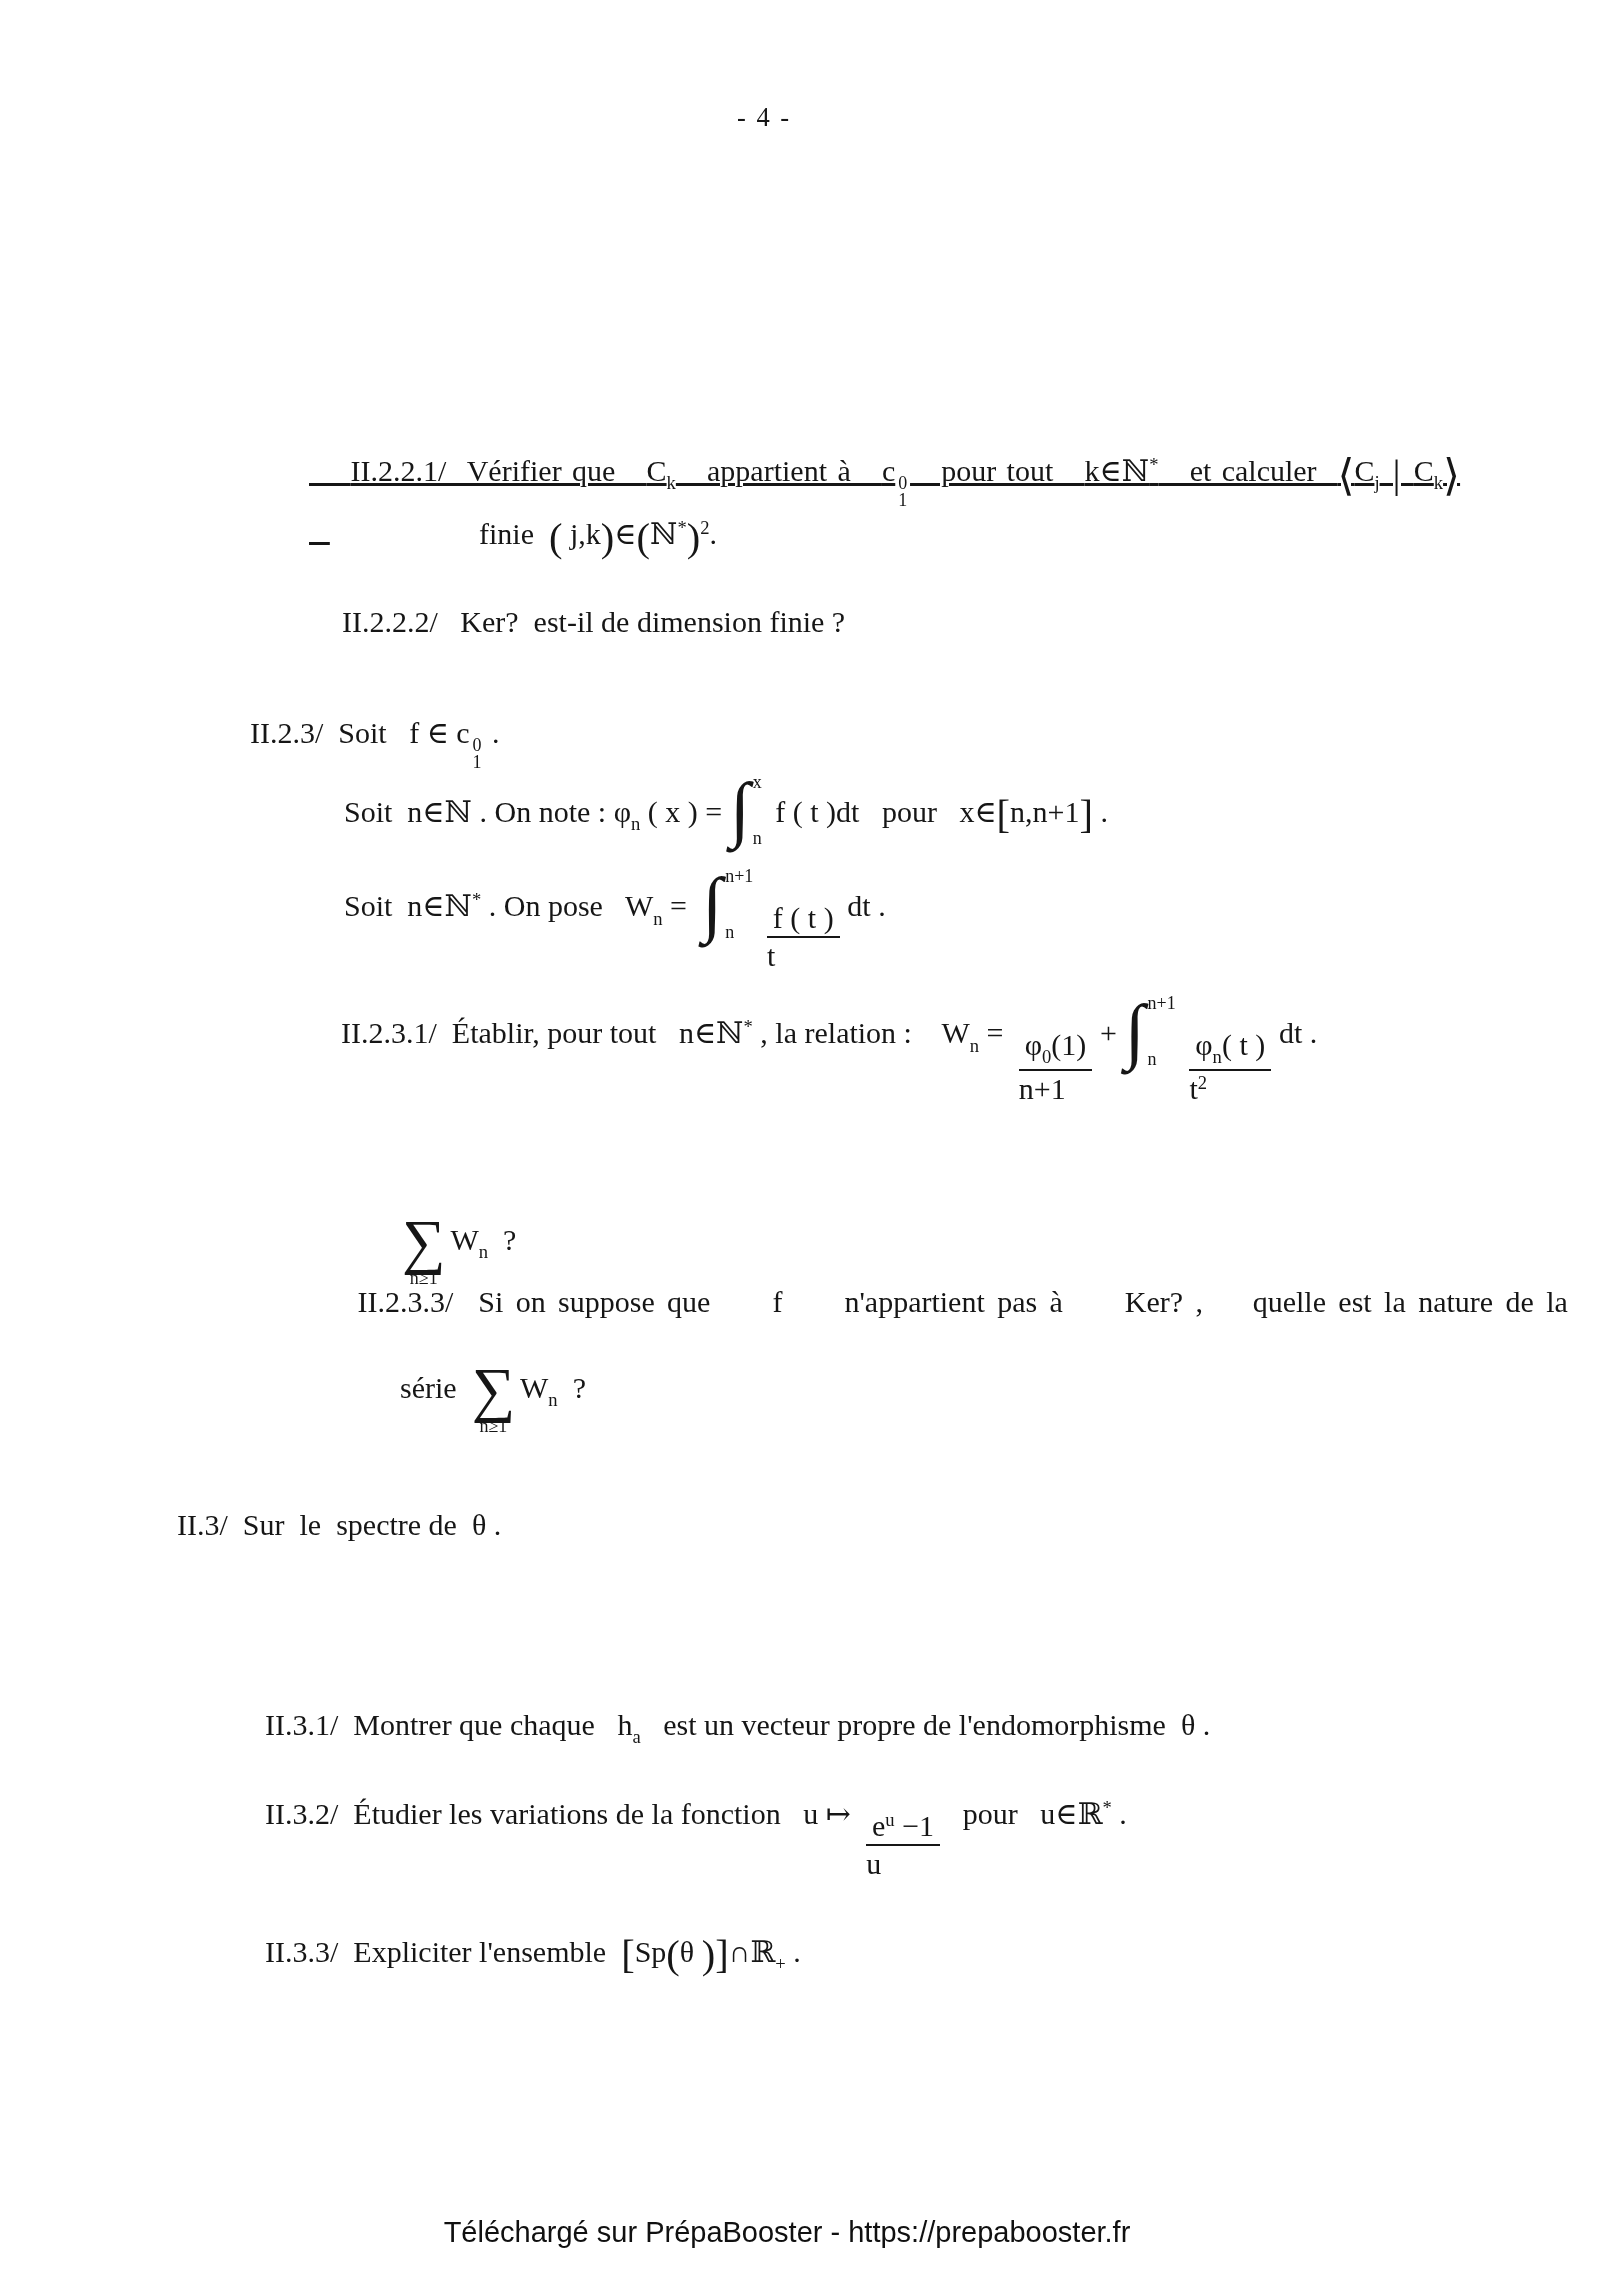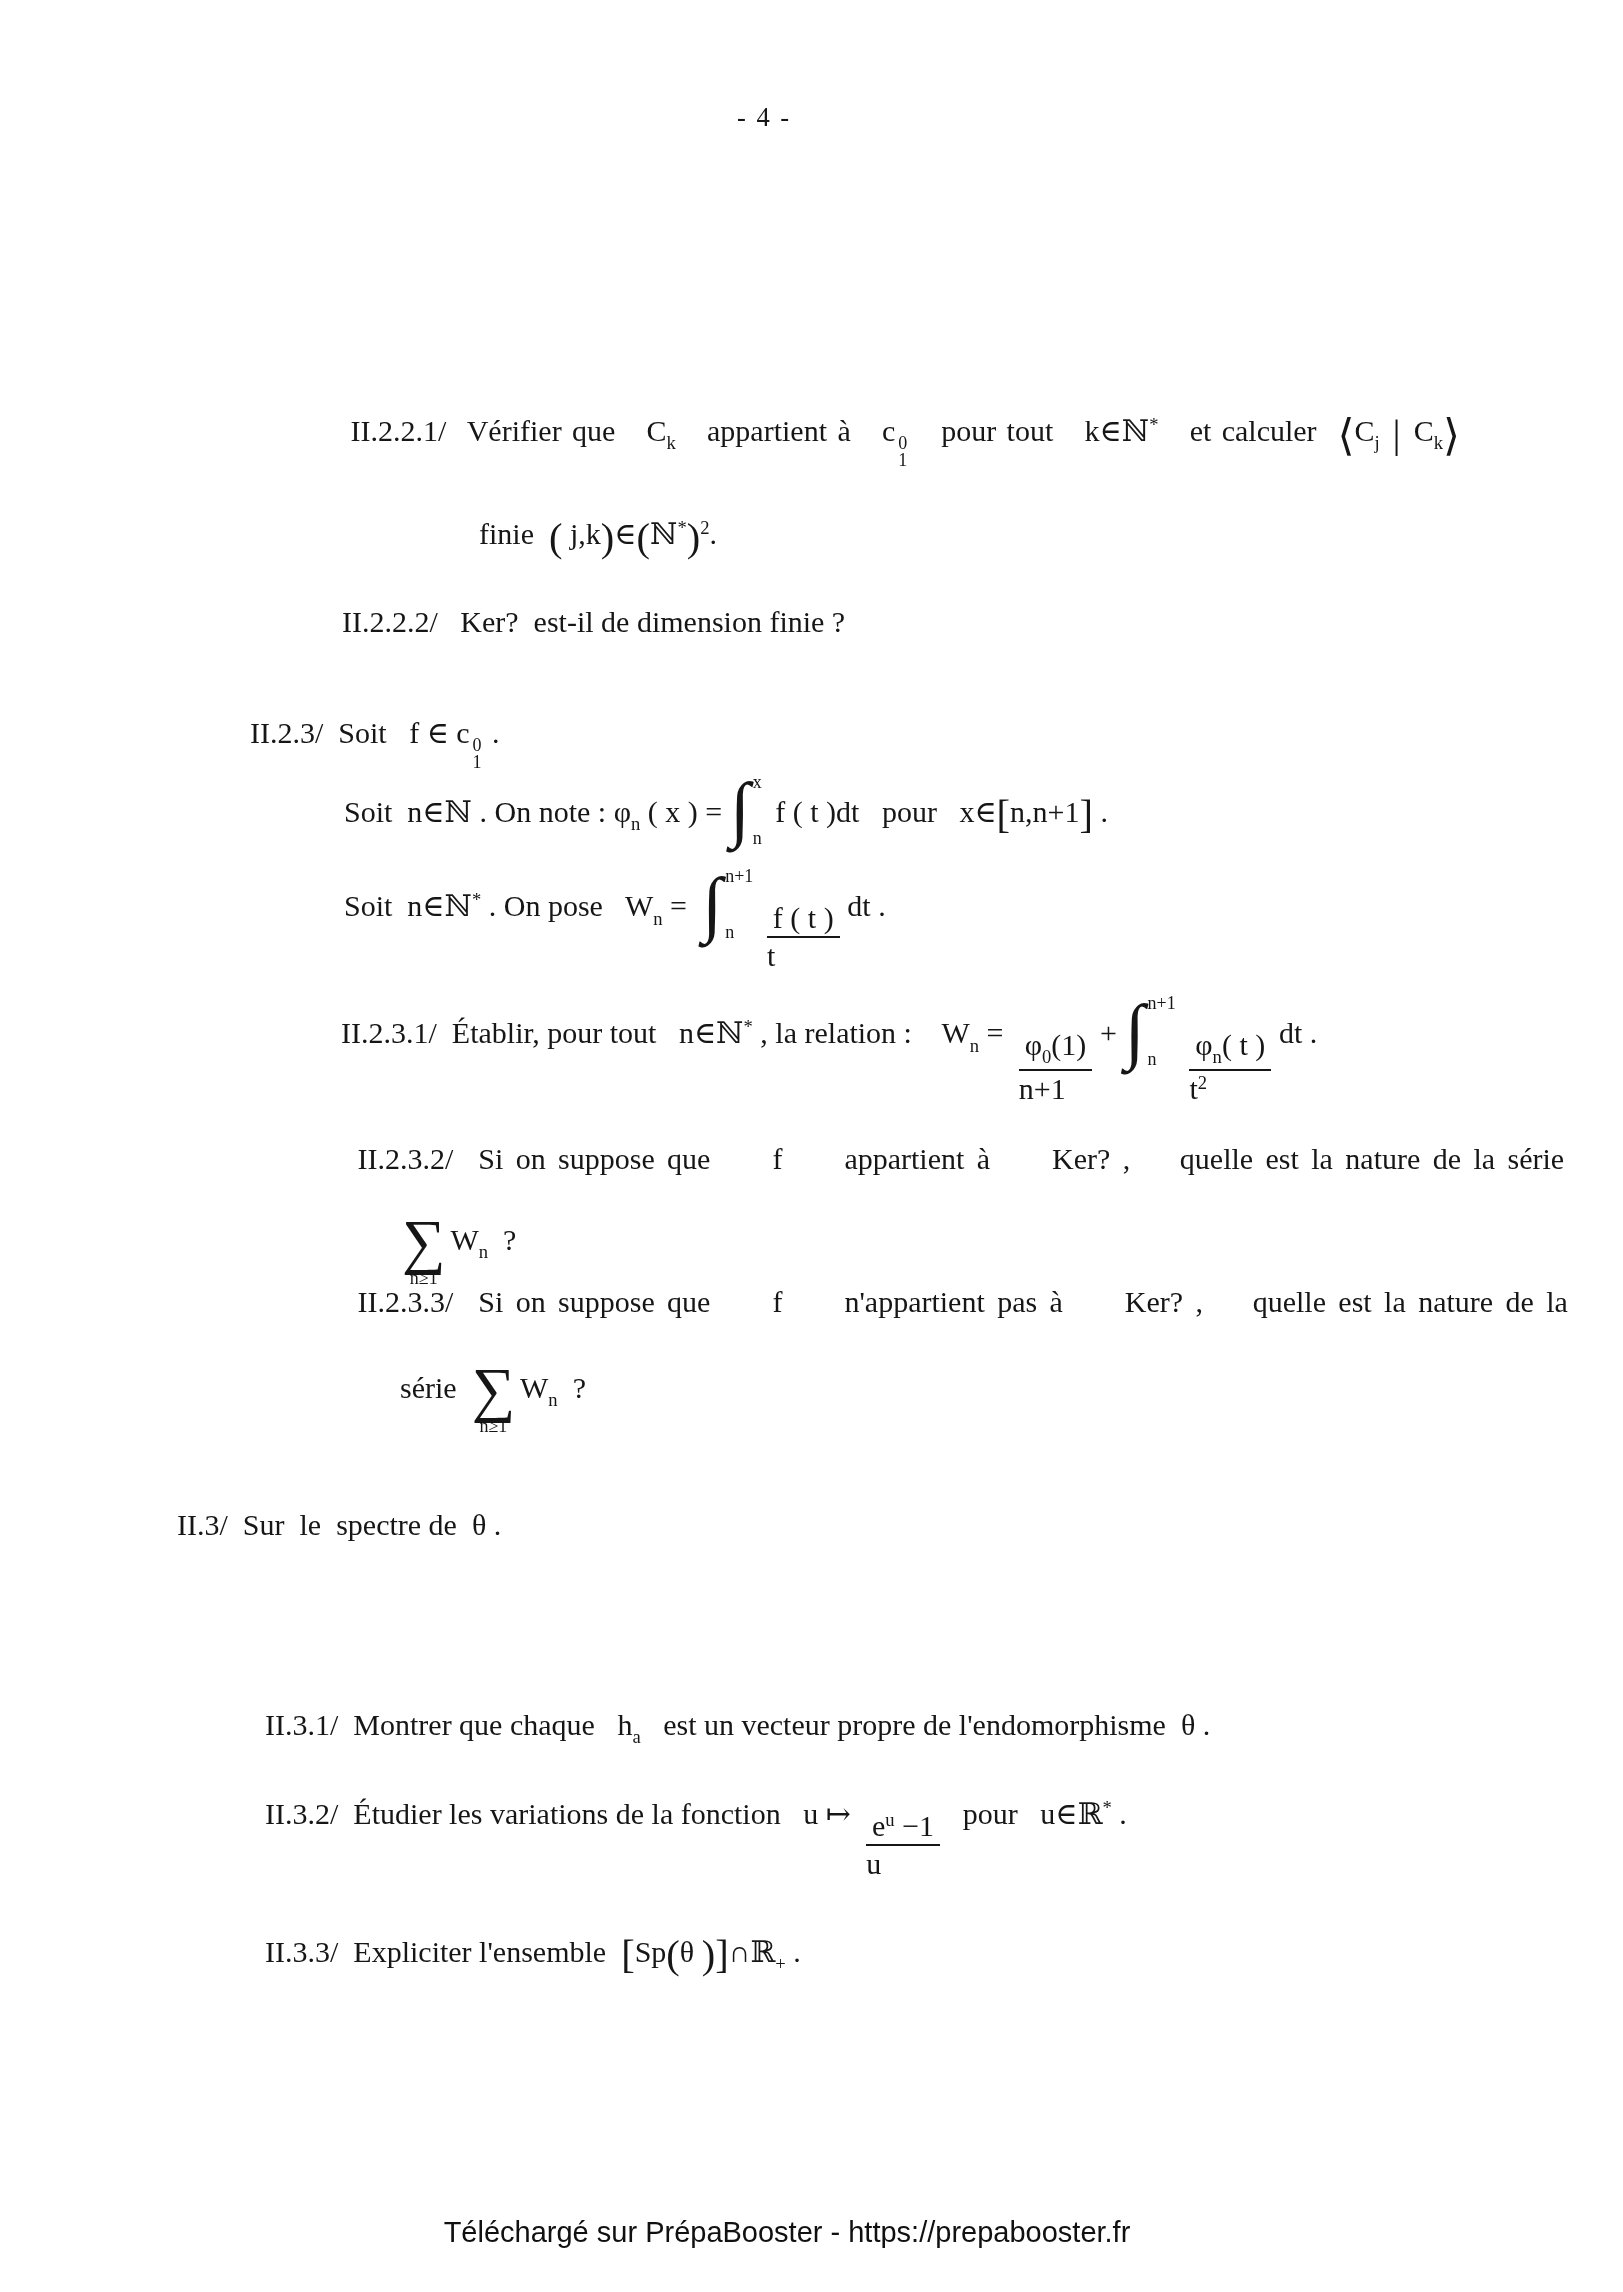--- a/index.html
+++ b/index.html
@@ -45,21 +45,21 @@
   }
 
   .sumwrap { display: inline-flex; flex-direction: column; align-items: center; margin-right: 4.9px; }
   .sigma  { font-size: 61px; line-height: 0.82; }
   .sunder { font-size: 0.60em; line-height: 1; margin-top: 2px; }
 
   .big   { font-size: 1.35em; vertical-align: -0.16em; }
   .angle { font-size: 1.45em; vertical-align: -0.20em; }
 
   #pagenum { left: 737px; top: 98px; font-size: 26.5px; letter-spacing: 2px; }
-  #l-q2221  { left: 309px;  top: 366px; }
+  #l-q2221  { left: 309px;  top: 406px; text-decoration: underline; }
   #l-q2221b { left: 449px;  top: 469px; }
   #l-q2222  { left: 312px;  top: 563px; }
   #l-q23    { left: 220px;  top: 674px; }
   #l-soitphi{ left: 314px;  top: 751px; }
   #l-soitw  { left: 314px;  top: 841px; }
   #l-q2231  { left: 311px;  top: 968px; }
   #l-q2232  { left: 308px;  top: 1100px; }
   #l-sum1   { left: 372px;  top: 1181px; }
   #l-q2233  { left: 308px;  top: 1243px; }
   #l-sum2   { left: 370px;  top: 1329px; }
@@ -103,23 +103,20 @@
   </div>
 
   <div class="ln" id="l-soitw">
     <span>Soit  n∈ℕ</span><span class="sup">*</span><span> . On pose   W</span><span class="sub">n</span><span> = </span><span class="tall"><span class="intwrap"><span class="intsign">∫</span><span class="ilims"><span>n+1</span><span>n</span></span></span></span><span class="tall"><span class="frac"><span class="fnum">f ( t )</span><span class="fden">t</span></span></span><span>dt .</span>
   </div>
 
   <div class="ln" id="l-q2231">
     <span>II.2.3.1/  Établir, pour tout   n∈ℕ</span><span class="sup">*</span><span> , la relation :    W</span><span class="sub">n</span><span> = </span><span class="tall"><span class="frac"><span class="fnum"><span>φ</span><span class="sub">0</span><span>(1)</span></span><span class="fden">n+1</span></span></span><span>+</span><span class="tall"><span class="intwrap"><span class="intsign">∫</span><span class="ilims"><span>n+1</span><span>n</span></span></span></span><span class="tall"><span class="frac"><span class="fnum"><span>φ</span><span class="sub">n</span><span>( t )</span></span><span class="fden"><span>t</span><span class="sup">2</span></span></span></span><span>dt .</span>
   </div>
 
-  <div class="ln ws3" id="l-q2232">
-    <span>II.2.3.2/  Si on suppose que     f     appartient à     Ker? ,    quelle est la nature de la série</span>
-  </div>
   <div class="ln" id="l-sum1">
     <span class="tall"><span class="sumwrap"><span class="sigma">∑</span><span class="sunder">n≥1</span></span></span><span>W</span><span class="sub">n</span><span>  ?</span>
   </div>
 
   <div class="ln ws3" id="l-q2233">
     <span>II.2.3.3/  Si on suppose que     f     n'appartient pas à     Ker? ,    quelle est la nature de la</span>
   </div>
   <div class="ln" id="l-sum2">
     <span>série  </span><span class="tall"><span class="sumwrap"><span class="sigma">∑</span><span class="sunder">n≥1</span></span></span><span>W</span><span class="sub">n</span><span>  ?</span>
   </div>

